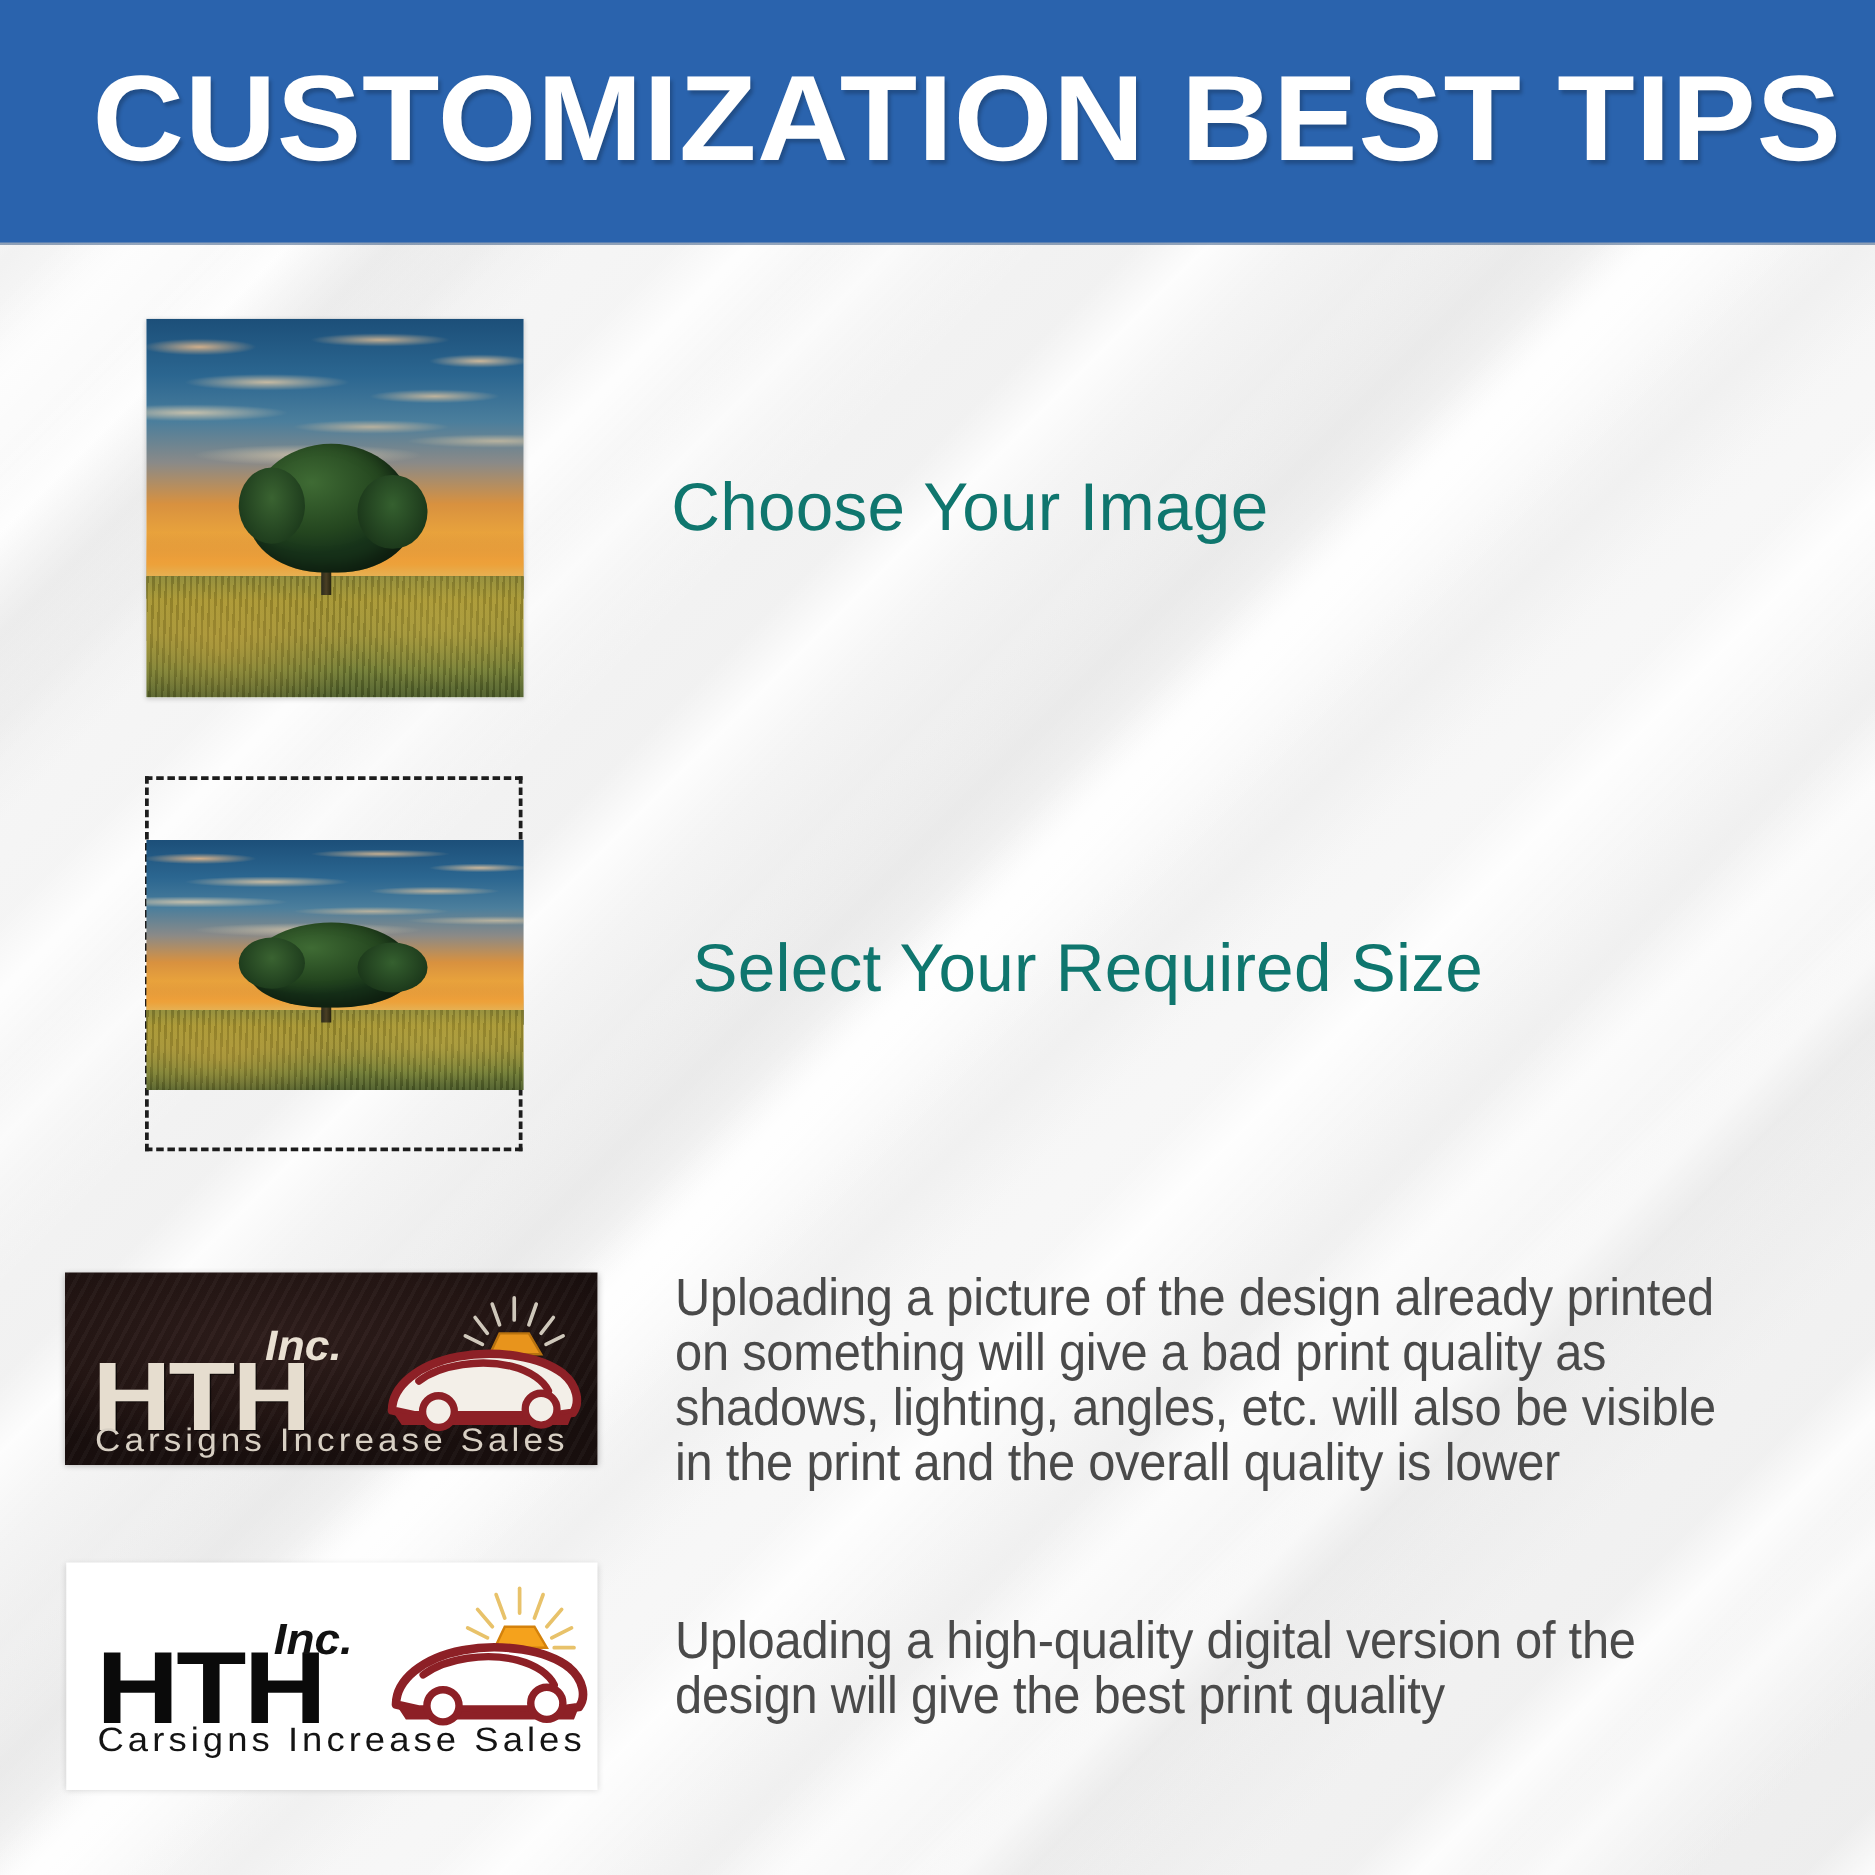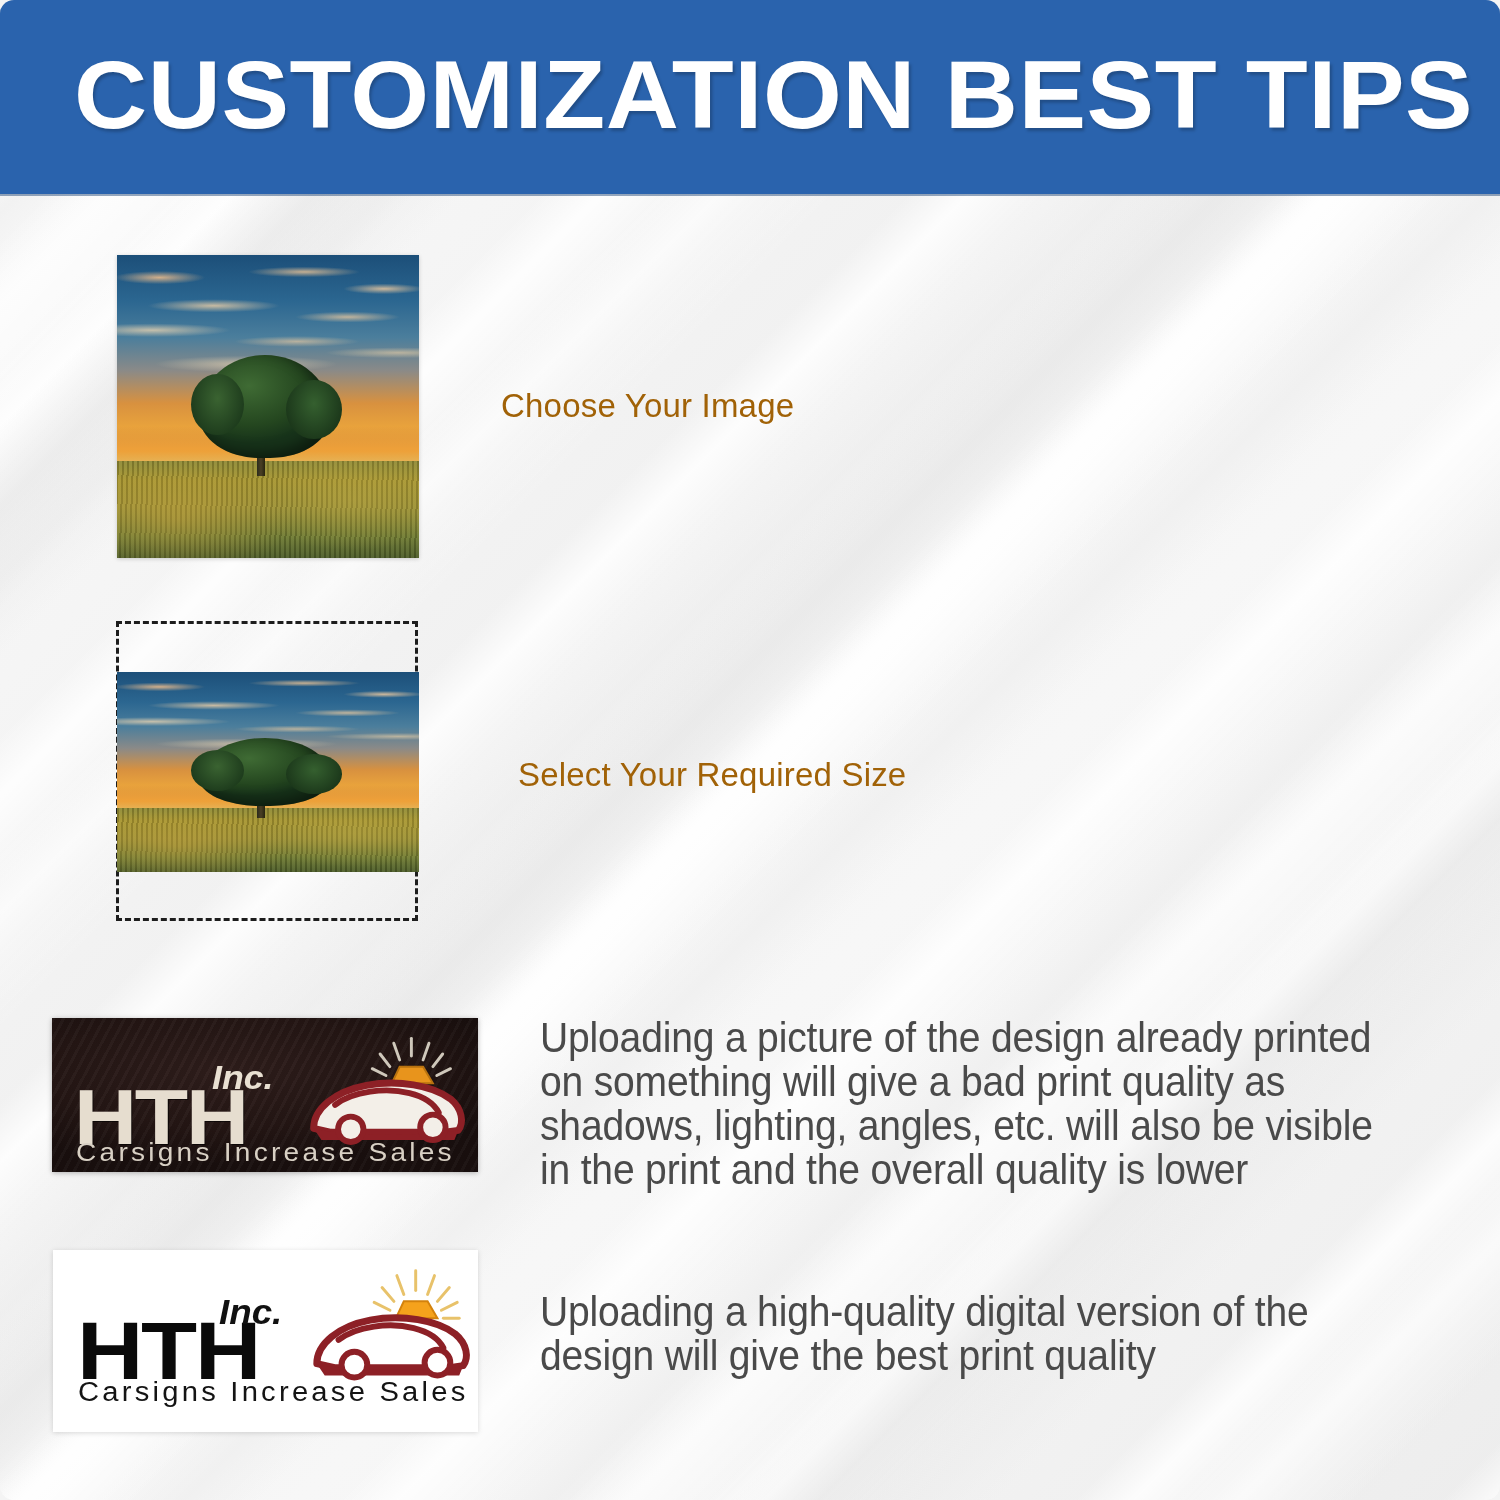--- a/index.html
+++ b/index.html
@@ -13,21 +13,20 @@
     font-family: "Liberation Sans", sans-serif;
     background: #f4f4f4;
   }
 
   #page {
     position: relative;
     width: 1500px;
     height: 1500px;
     background: #f3f3f3;
     overflow: hidden;
-    border-radius: 14px;
   }
 
   
   .bg-layer {
     position: absolute;
     inset: 0;
     background:
       repeating-linear-gradient(
         135deg,
         rgba(255,255,255,0.0)   0px,
@@ -200,27 +199,28 @@
   .scene .canopy::after {
     content:"";
     position:absolute; right:-8%; top:24%; width: 42%; height: 58%;
     border-radius: 50%;
     background: radial-gradient(ellipse at 50% 40%, #35602f, #1b371a 75%, rgba(27,55,26,0) 100%);
   }
 
   
   .label {
     position: absolute;
-    color: #a16207;
+    color: #0f766e;
     font-family: "Liberation Sans", sans-serif;
     font-weight: 400;
-    font-size: 33px;
+    font-size: 54px;
     line-height: 54px;
     letter-spacing: .2px;
     white-space: nowrap;
+    margin-left: 36px;
   }
   #label-1 { left: 501px; top: 379px; }
   #label-2 { left: 518px; top: 748px; }
 
   
   .para {
     position: absolute;
     color: #4a4a4a;
     font-family: "Liberation Sans Narrow", "Liberation Sans", sans-serif;
     font-weight: 400;

